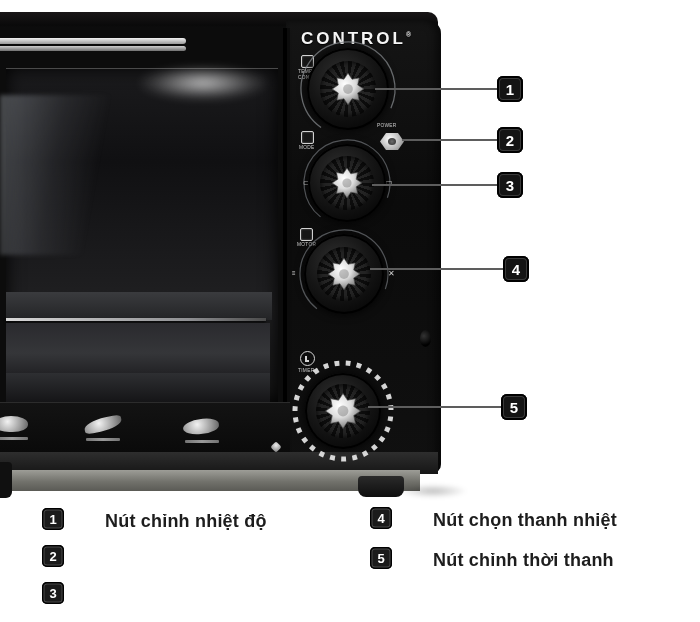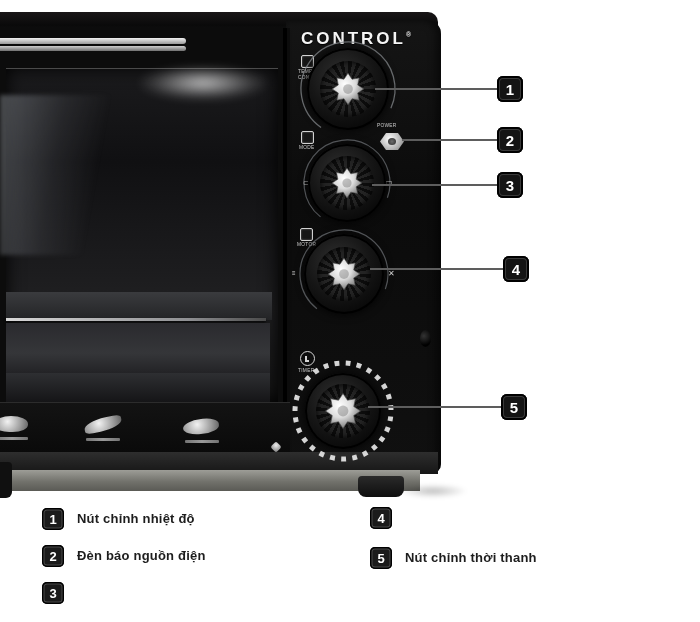--- a/index.html
+++ b/index.html
@@ -47,21 +47,21 @@
   
   .foodicon{background:radial-gradient(circle at 40% 35%,#f2f2f2,#9b9b9b 60%,#5c5c5c);}
   .food-caption{height:3px;background:linear-gradient(90deg,#8d8d8d,#bdbdbd,#8d8d8d);border-radius:1px;opacity:.8;}
 
   
   .callout-line{height:2px;background:#5d5d5d;}
   .callout-box{width:26px;height:26px;background:#141414;border-radius:6px;color:#fff;font-size:15px;font-weight:bold;display:flex;align-items:center;justify-content:center;box-shadow:inset 0 0 0 2px #000, inset 0 0 0 3px #3a3a3a;}
 
   
   .legend-box{width:22px;height:22px;background:#1b1b1b;border-radius:5px;color:#fff;font-size:13px;font-weight:bold;display:flex;align-items:center;justify-content:center;box-shadow:inset 0 0 0 1.5px #000, inset 0 0 0 2.5px #4a4a4a;}
-  .legend-text{color:#1d1d1d;font-size:13px;font-weight:600;letter-spacing:.2px;}
+  .legend-text{color:#1d1d1d;font-size:18px;font-weight:600;letter-spacing:.2px;margin-left:28px;}
 </style>
 </head>
 <body>
 
 <div id="canvas">
 
   <svg width="0" height="0" style="position:absolute">
     <defs>
       <radialGradient id="capg" cx="40%" cy="35%" r="75%">
         <stop offset="0%" stop-color="#ffffff"></stop>
@@ -183,22 +183,22 @@
   <div class="abs callout-line" style="left:370px;top:268px;width:133px;"></div>
   <div class="abs callout-box" style="left:503px;top:256px;">4</div>
 
   <div class="abs callout-line" style="left:368px;top:406px;width:133px;"></div>
   <div class="abs callout-box" style="left:501px;top:394px;">5</div>
 
   <div class="abs legend-box" style="left:42px;top:508px;">1</div>
   <div class="abs legend-text" style="left:77px;top:511px;">Nút chỉnh nhiệt độ</div>
 
   <div class="abs legend-box" style="left:42px;top:545px;">2</div>
-  <div class="abs legend-text" style="left:77px;top:548px;">Đèn báo nguồn điện</div>
 
   <div class="abs legend-box" style="left:42px;top:582px;">3</div>
 
   <div class="abs legend-box" style="left:370px;top:507px;">4</div>
+  <div class="abs legend-text" style="left:405px;top:510px;">Nút chọn thanh nhiệt</div>
 
   <div class="abs legend-box" style="left:370px;top:547px;">5</div>
   <div class="abs legend-text" style="left:405px;top:550px;">Nút chỉnh thời thanh</div>
 
 </div>
 
 </body></html>

